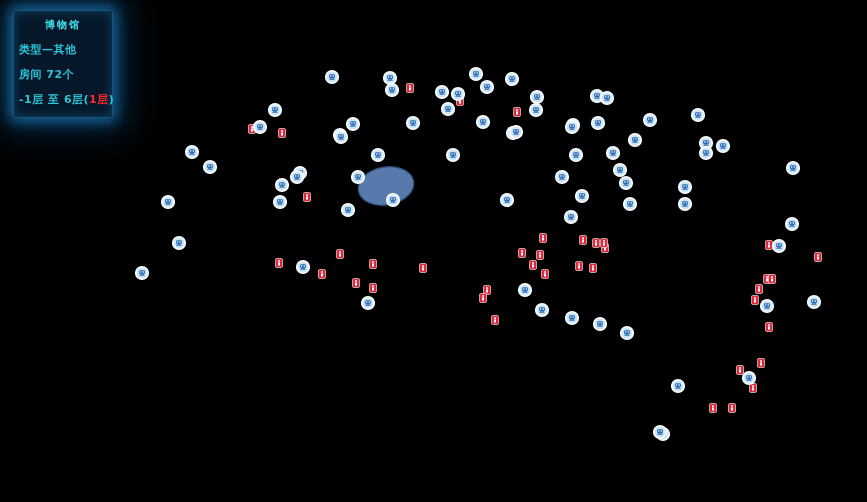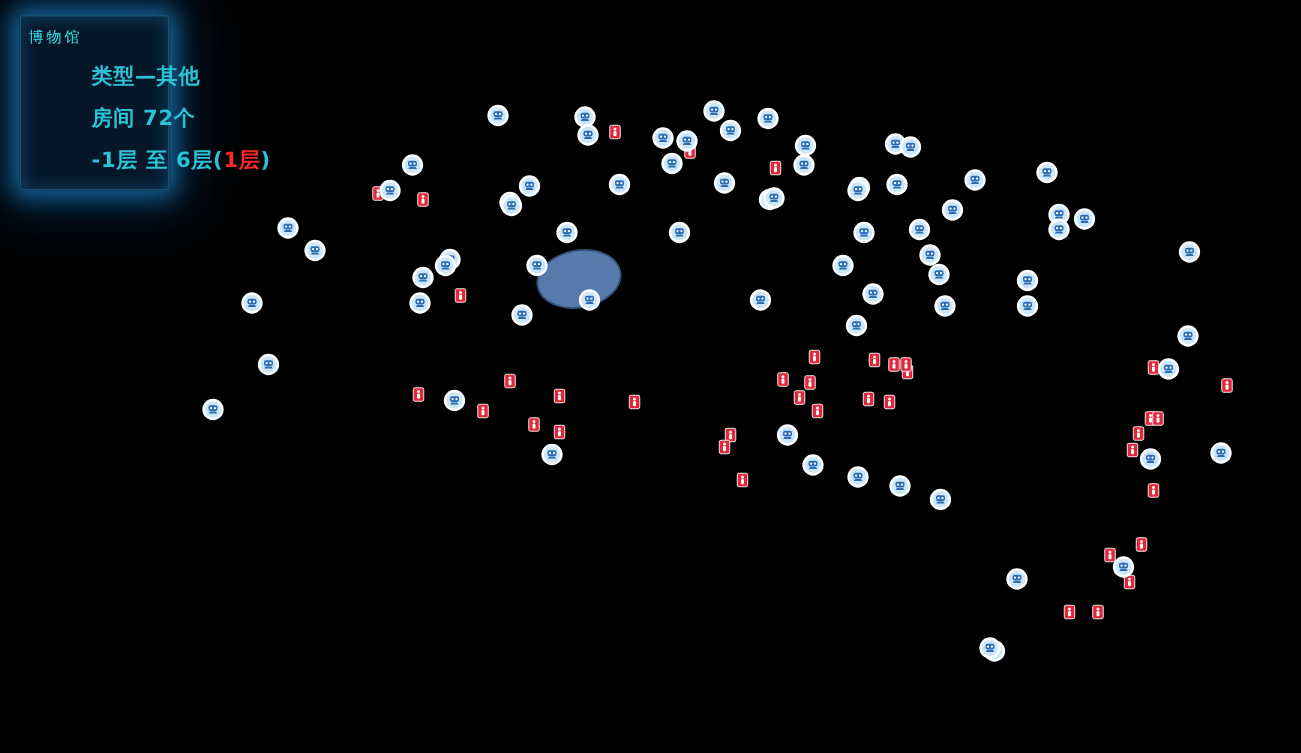--- a/index.html
+++ b/index.html
@@ -4,22 +4,22 @@
 <style>
   html,body{margin:0;padding:0;background:#000;}
   .stage{position:relative;width:867px;height:502px;background:#000;overflow:hidden;
          font-family:"DejaVu Sans","Liberation Sans",sans-serif;}
   #scene{position:absolute;left:0;top:0;display:block;}
   .panel{position:absolute;left:13px;top:10px;width:100px;box-sizing:border-box;
          padding:7px 5px 10px 5px;background:rgba(6,24,43,0.96);
          border:1px solid rgba(70,190,240,0.35);border-radius:2px;
          box-shadow:0 0 14px 4px rgba(30,148,225,0.6),0 0 36px 14px rgba(18,105,185,0.33),
                     inset 0 0 12px rgba(30,148,225,0.35);}
-  .panel-title{color:#3fe3ee;font-size:10px;font-weight:normal;text-align:left;letter-spacing:2px;}
-  .panel-row{color:#2cc3d6;font-size:14px;font-weight:bold;margin-top:10px;letter-spacing:0.5px;white-space:nowrap;margin-left:42px;}
+  .panel-title{color:#3fe3ee;font-size:10px;font-weight:bold;text-align:center;letter-spacing:2px;}
+  .panel-row{color:#2cc3d6;font-size:11px;font-weight:bold;margin-top:10px;letter-spacing:0.5px;white-space:nowrap;}
   .panel-row .red{color:#ff2828;}
 </style>
 </head>
 <body>
 
 <div class="stage">
   <svg id="scene" width="867" height="502" viewBox="0 0 867 502">
       <g>
         <polygon points="NaN,NaN NaN,NaN NaN,NaN NaN,NaN" fill="#c4cae9"></polygon>
         <polygon points="NaN,NaN NaN,NaN NaN,NaN NaN,NaN" fill="#f3f7f9"></polygon>

